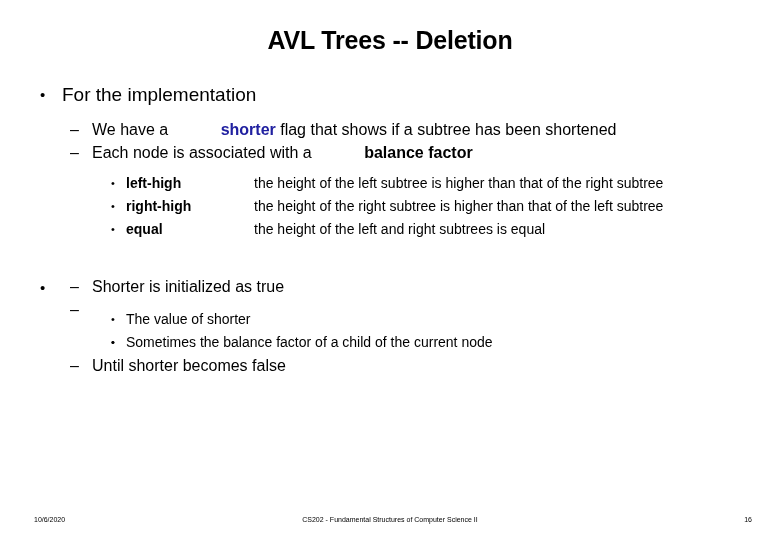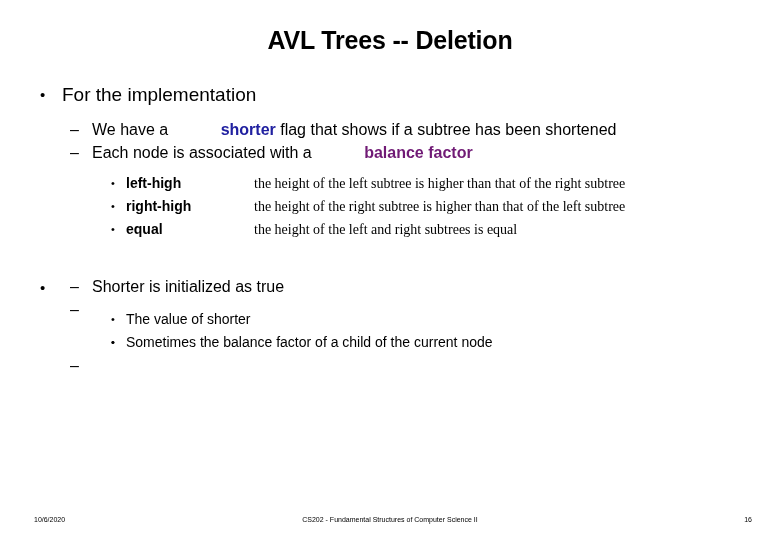--- a/index.html
+++ b/index.html
@@ -95,21 +95,20 @@
   }
   .lvl3 .term {
     display: inline-block;
     width: 128px;
     font-weight: bold;
     vertical-align: top;
   }
   .lvl3 .desc {
     display: inline-block;
     vertical-align: top;
-    font-family: Liberation Serif, serif;
   }
 
   .hl {
     font-weight: bold;
     margin-left: 48px;
   }
 
   .gap-group-1 { margin-top: 10px; }
   .gap-group-2 { margin-top: 8px; }
   .gap-section { margin-top: 34px; }
@@ -165,21 +164,21 @@
       <span>For the implementation</span>
     </div>
 
     <div class="lvl2 gap-group-1">
       <span class="bullet">–</span>
       <span>We have a </span><span class="hl" style="color:#2020a0">shorter</span><span> flag that shows if a subtree has been shortened</span>
     </div>
 
     <div class="lvl2">
       <span class="bullet">–</span>
-      <span>Each node is associated with a </span><span class="hl" style="color:#701a75">balance factor</span><span></span>
+      <span>Each node is associated with a </span><span class="hl" style="color:#000000">balance factor</span><span></span>
     </div>
 
     <div class="lvl3 gap-group-2">
       <span class="bullet">•</span>
       <span class="term">left-high</span><span class="desc">the height of the left subtree is higher than that of the right subtree</span>
     </div>
 
     <div class="lvl3">
       <span class="bullet">•</span>
       <span class="term">right-high</span><span class="desc">the height of the right subtree is higher than that of the left subtree</span>
@@ -212,20 +211,21 @@
       <span class="bullet">•</span>
     </div>
 
     <div class="lvl3">
       <span class="bullet">•</span>
       <span>Sometimes the balance factor of a child of the current node</span>
     </div>
 
     <div class="lvl2">
       <span class="bullet">–</span>
+      <span>Until shorter becomes false</span>
     </div>
 
   </div>
 
   <div class="footer">
     <div class="footer-date">10/6/2020</div>
     <div class="footer-center">CS202 - Fundamental Structures of Computer Science II</div>
     <div class="footer-page">16</div>
   </div>
 

